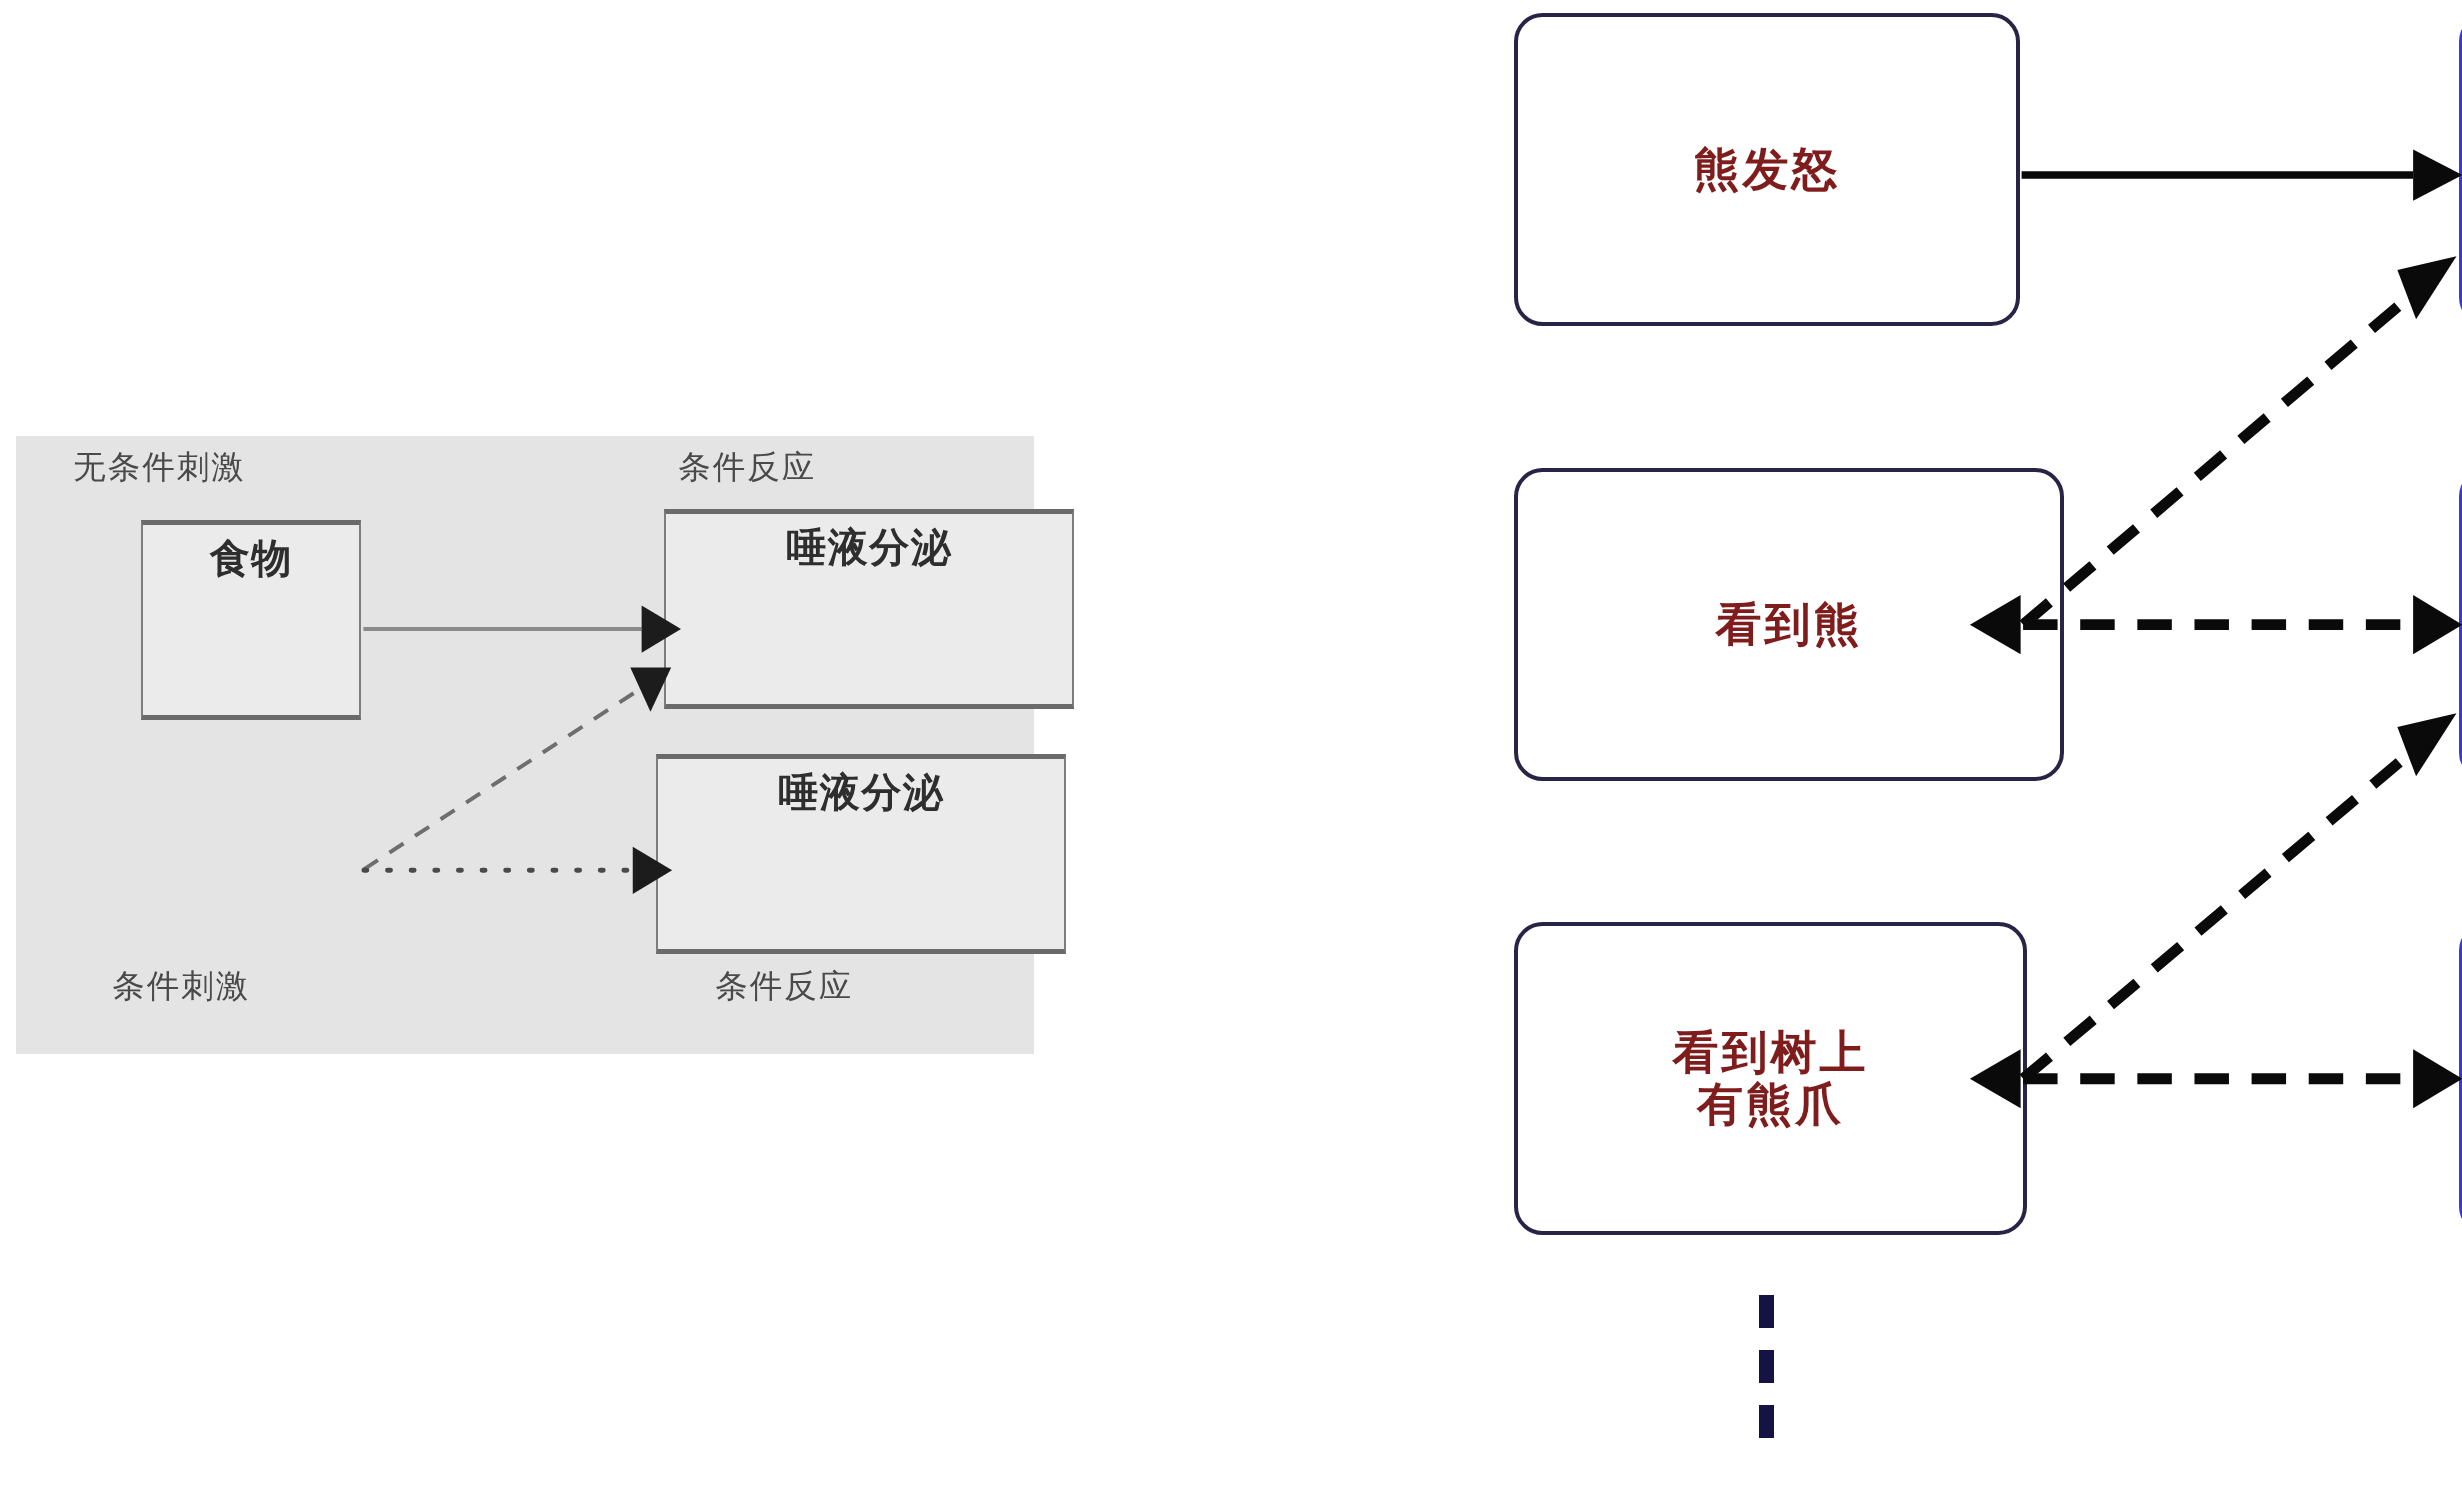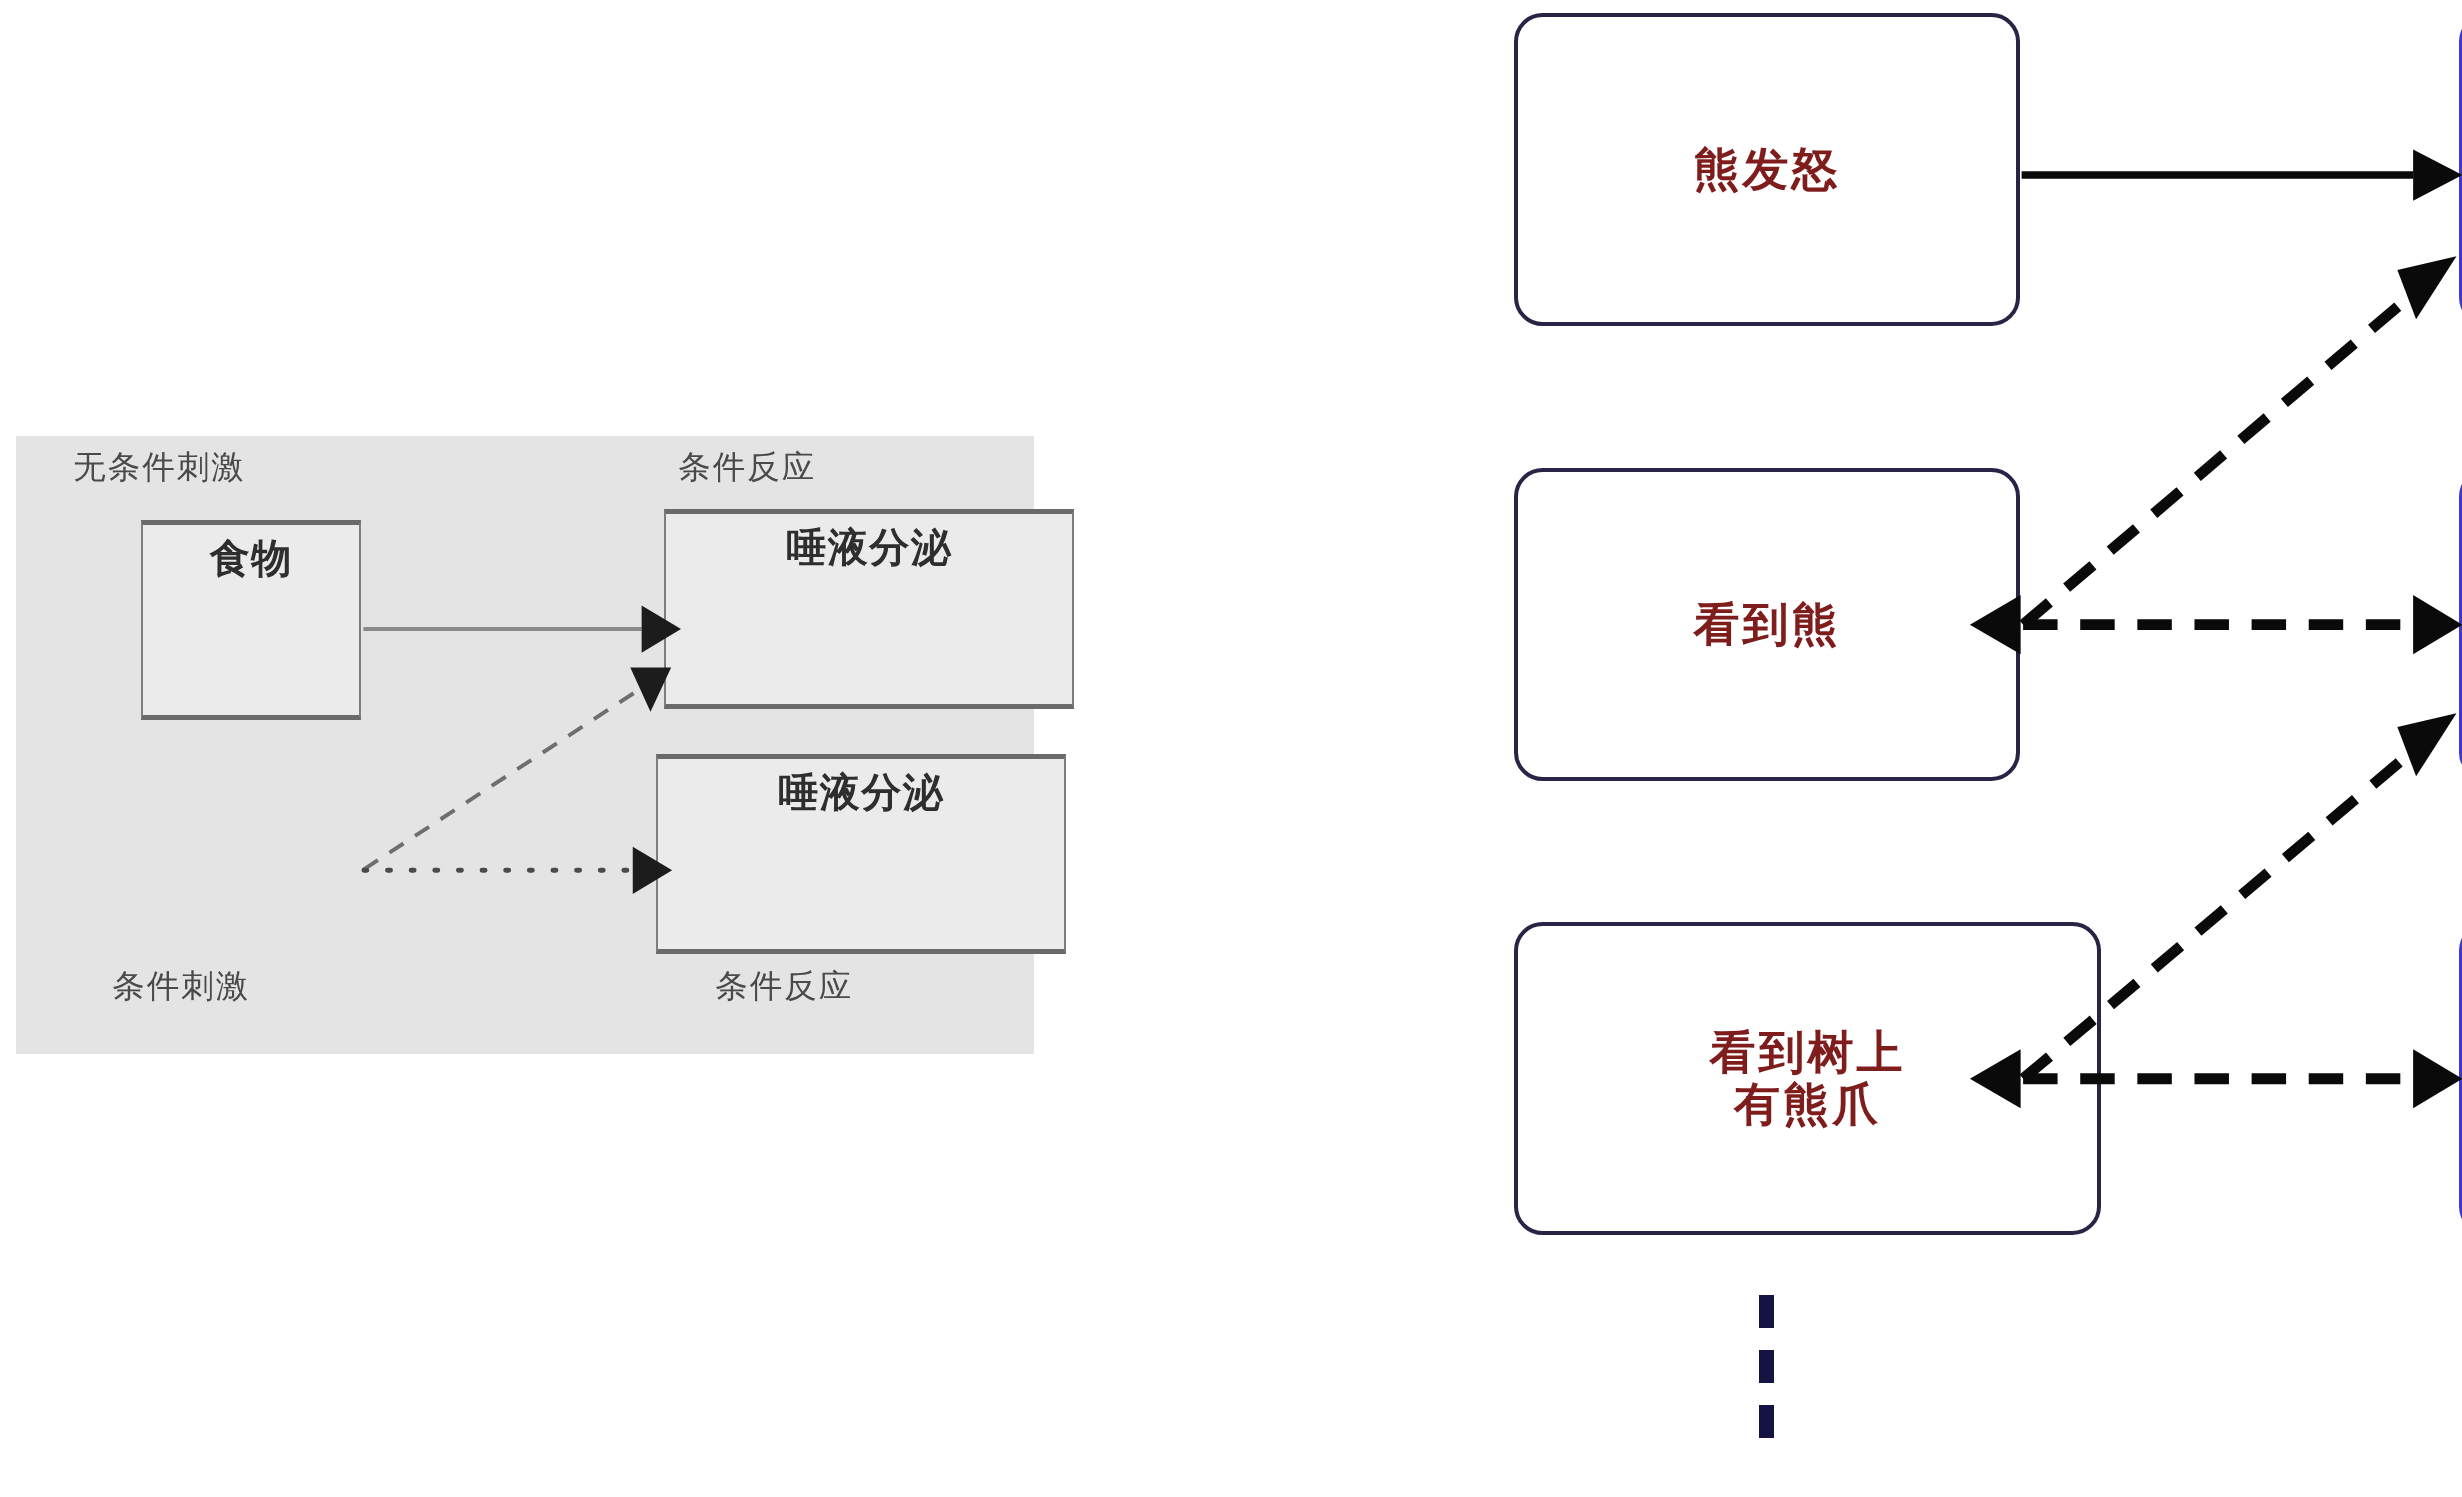--- a/index.html
+++ b/index.html
@@ -49,22 +49,22 @@
     display:flex;align-items:center;justify-content:center;text-align:center;
   }
   .rl-box.dark{border:4.4px solid #272446;}
   .rl-box.blue{border:4.4px solid #4038c8;}
   .rl-cn{
     color:#7f1d1d;font-size:46px;line-height:1.12;letter-spacing:3px;
     font-weight:700;white-space:pre-line;
   }
 
   #b-bear   {left:1514px;top:12.8px;  width:506px;height:313px;}
-  #b-see    {left:1514px;top:468px; width:506px;height:313px;}
-  #b-claw   {left:1514px;top:922px;width:587px;height:313px;}
+  #b-see    {left:1514px;top:468px; width:550px;height:313px;}
+  #b-claw   {left:1514px;top:922px;width:513px;height:313px;}
   #b-reward {left:2459px;top:12.8px;  width:497px;height:313px;}
   #b-vsp    {left:2459px;top:468px; width:497px;height:313px;}
   #b-vs     {left:2459px;top:922px;width:497px;height:313px;}
 
   .rl-svg{position:absolute;left:0;top:0;width:3306px;height:1498px;overflow:visible;pointer-events:none;}
 
   .dots{position:absolute;display:flex;flex-direction:column;gap:22.7px;}
   .dots i{display:block;width:14.8px;height:32.5px;}
   #dots-left {left:1759px;top:1295px;}
   #dots-left  i{background:#151344;}

